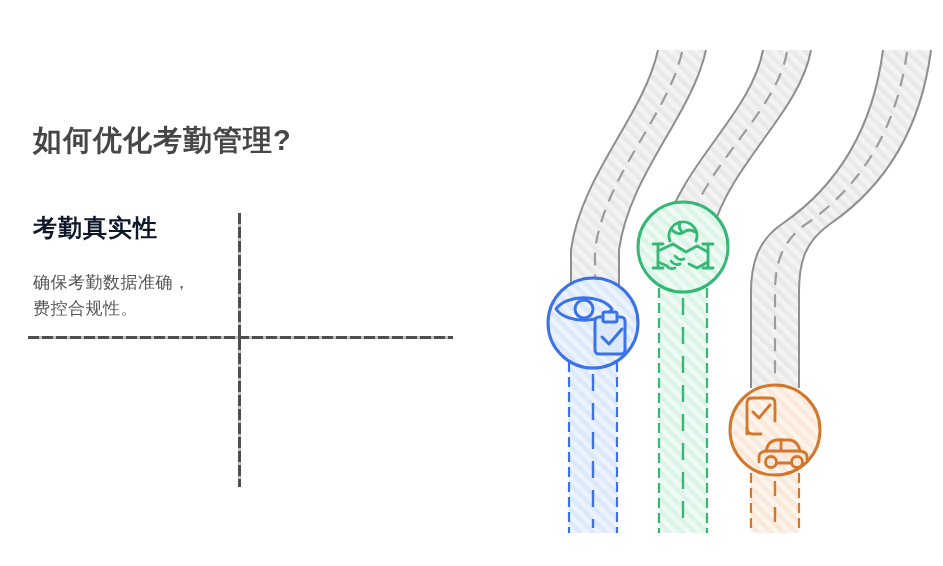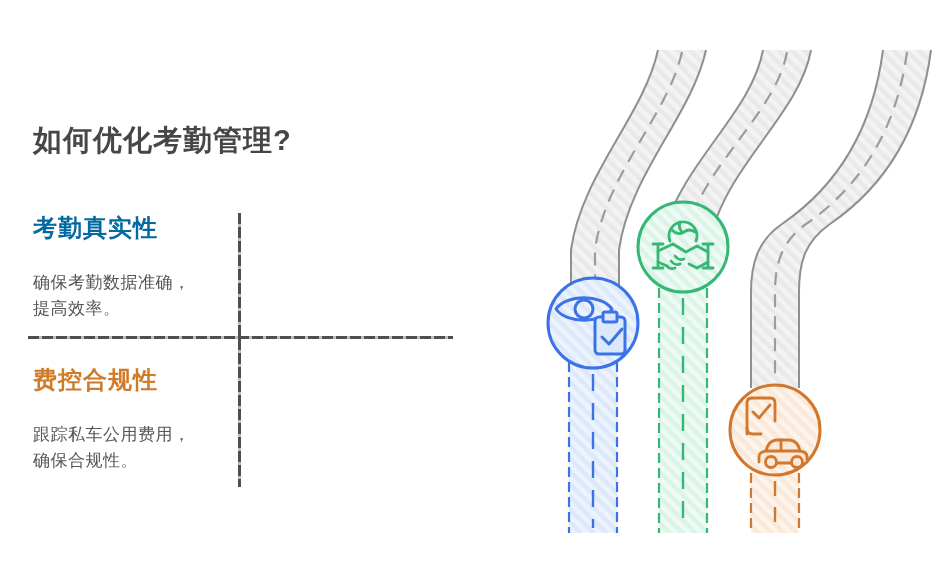--- a/index.html
+++ b/index.html
@@ -19,21 +19,21 @@
   .divider-h{
     position:absolute;left:28px;top:336px;width:425px;height:3px;
     background:repeating-linear-gradient(to right,#4e4e4e 0 11px,#bdbdbd 11px 14px);
   }
   .sec{position:absolute;width:200px;}
   .sec h2{margin:0;font-size:24px;font-weight:bold;letter-spacing:1px;}
   .sec p{margin:26px 0 0 0;font-size:17px;line-height:26px;color:#565656;letter-spacing:0.5px;}
   .sec-1{left:33px;top:212px;}
   .sec-2{left:272px;top:212px;}
   .sec-3{left:33px;top:364px;}
-  .sec-1 h2{color:#0369a1;}
+  .sec-1 h2{color:#0f172a;}
   .sec-2 h2{color:#33B572;}
   .sec-3 h2{color:#D07A2A;}
 </style>
 </head>
 <body>
 
 <div class="canvas">
 
   <svg class="roads" width="943" height="566" viewBox="0 0 943 566" aria-hidden="true">
     <defs>
@@ -141,22 +141,18 @@
     </g>
   </svg>
 
   <h1 class="page-title">如何优化考勤管理?</h1>
 
   <div class="divider-v"></div>
   <div class="divider-h"></div>
 
   <section class="sec sec-1">
     <h2>考勤真实性</h2>
-    <p><span>确保考勤数据准确，</span><br><span>提高效率。</span></p>
+    <p><span>确保考勤数据准确，</span><br><span>费控合规性。</span></p>
   </section>
 
 
-  <section class="sec sec-3">
-    <h2>费控合规性</h2>
-    <p><span>跟踪私车公用费用，</span><br><span>确保合规性。</span></p>
-  </section>
 
 </div>
 
 </body></html>

